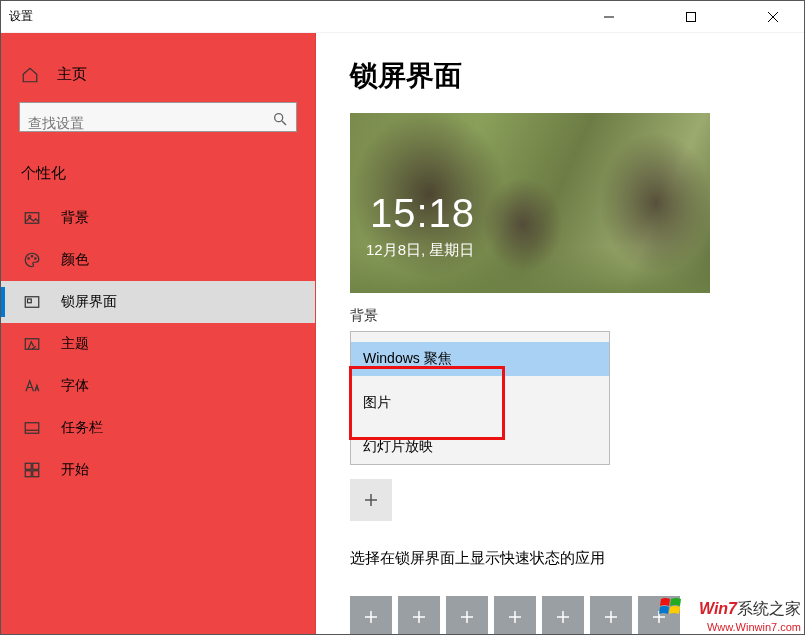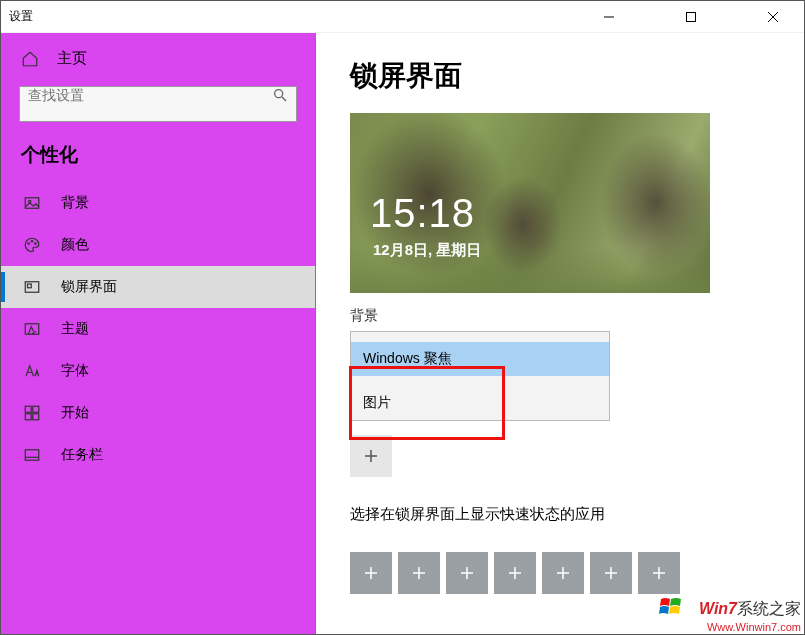--- a/index.html
+++ b/index.html
@@ -4,44 +4,44 @@
 <style>
 * { margin: 0; padding: 0; box-sizing: border-box; font-family: "Microsoft YaHei", "Segoe UI", sans-serif; }
 body { width: 805px; height: 635px; background: #fff; overflow: hidden; position: relative; }
 .window { width: 805px; height: 635px; border: 1px solid #555; display: flex; flex-direction: column; }
 .titlebar { height: 32px; display: flex; align-items: center; padding: 0 8px; border-bottom: 1px solid rgba(0,0,0,0.05); gap: 36px; }
 .titlebar-title { font-size: 12px; color: #000; flex-shrink: 0; }
 .titlebar-spacer { flex: 1; }
 .wc-btn { width: 46px; height: 32px; display: flex; align-items: center; justify-content: center; color: #000; }
 .wc-btn svg { width: 10px; height: 10px; }
 .body { flex: 1; display: flex; overflow: hidden; }
-.sidebar { width: 315px; background: #d946ef; border-right: 1px solid rgba(0,0,0,0.07); padding: 8px 0; display: flex; flex-direction: column; }
+.sidebar { width: 315px; background: #ef4444; border-right: 1px solid rgba(0,0,0,0.07); padding: 24px 0; display: flex; flex-direction: column; }
 .home-row { display: flex; align-items: center; padding: 8px 20px; gap: 18px; margin-bottom: 10px; }
 .home-row span { font-size: 15px; }
 .search-wrap { margin: 0 18px 20px; }
-.search { width: 100%; height: 36px; border: 1px solid #999; background: #fff0; background: #f7f7f7; display: flex; align-items: flex-start; padding: 0 8px; }
+.search { width: 100%; height: 30px; border: 1px solid #999; background: #fff0; background: #f7f7f7; display: flex; align-items: flex-end; padding: 0 8px; }
 .search input { flex: 1; border: none; background: transparent; font-size: 14px; outline: none; }
-.section-title { font-size: 19px; font-weight: 700; padding: 0 20px 14px; }
+.section-title { font-size: 15px; font-weight: 400; padding: 0 20px 14px; margin-top: 12px; }
 .nav-list { display: flex; flex-direction: column; }
 .nav-item { display: flex; align-items: center; gap: 20px; padding: 12px 20px 12px 22px; font-size: 14px; cursor: default; position: relative; }
 .nav-item.active { background: #dcdcdc; }
 .nav-item.active::before { content: ""; position: absolute; left: 0; top: 6px; bottom: 6px; width: 4px; background: #0078d4; }
 .nav-icon { width: 18px; height: 18px; display: flex; align-items: center; justify-content: center; color: #333; }
 .nav-icon svg { width: 18px; height: 18px; }
 .content { flex: 1; padding: 24px 34px; overflow: auto; }
 .page-title { font-size: 28px; font-weight: 600; margin-bottom: 18px; }
 .preview { width: 360px; height: 180px; background: linear-gradient(115deg,#7a8a4d 0%,#8aa05a 30%,#6d7c44 55%,#9baa6e 80%,#5e6c3a 100%); position: relative; color: #fff; padding: 0; margin-bottom: 14px; overflow: hidden; }
 .preview::before { content: ""; position: absolute; inset: 0; background:
   radial-gradient(ellipse 110px 120px at 22% 45%, rgba(70,60,45,0.9), rgba(70,60,45,0) 70%),
   radial-gradient(ellipse 55px 65px at 48% 62%, rgba(80,70,55,0.9), rgba(80,70,55,0) 72%),
   radial-gradient(ellipse 80px 100px at 85% 50%, rgba(75,65,50,0.85), rgba(75,65,50,0) 70%),
   linear-gradient(to top, rgba(110,130,70,0.9) 0%, rgba(110,130,70,0) 26%);
 }
 .preview-time { position: absolute; left: 20px; top: 78px; font-size: 40px; font-weight: 300; letter-spacing: 1px; }
-.preview-date { position: absolute; left: 23px; top: 128px; font-size: 15px; font-weight: bold; }
+.preview-date { position: absolute; left: 16px; top: 128px; font-size: 15px; }
 .field-label { font-size: 14px; color: #333; margin-bottom: 6px; }
 .dropdown-open { width: 260px; border: 1px solid #bbb; background: #f3f3f3; margin-bottom: 14px; position: relative; }
 .dd-item { padding: 8px 12px; font-size: 14px; margin-top: 10px; }
 .dd-item.selected { background: #a9d1f3; }
 .red-box { position: absolute; border: 3px solid #e11; left: -2px; top: 34px; width: 156px; height: 74px; pointer-events: none; }
 .add-tile { width: 42px; height: 42px; background: #e6e6e6; display: flex; align-items: center; justify-content: center; margin-bottom: 28px; }
 .add-tile svg { width: 18px; height: 18px; color: #555; }
 .section-sub { font-size: 15px; margin-bottom: 28px; }
 .tile-row { display: flex; gap: 6px; }
 .tile { width: 42px; height: 42px; background: #999fa3; display: flex; align-items: center; justify-content: center; }
@@ -154,55 +154,56 @@
                 <path d="M4 19 L9 5 L14 19 M6 14 H12"></path>
                 <path d="M16 19 L18.5 11 L21 19 M17 16 H20"></path>
               </svg>
           </span>
           <span>字体</span>
         </div>
 
         <div class="nav-item">
           <span class="nav-icon">
             <svg viewBox="0 0 24 24" fill="none" stroke="currentColor" stroke-width="1.6">
+                <rect x="3" y="5" width="18" height="14"></rect>
+                <line x1="3" y1="15" x2="21" y2="15"></line>
+              </svg>
+          </span>
+          <span>任务栏</span>
+        </div>
+
+        <div class="nav-item">
+          <span class="nav-icon">
+            <svg viewBox="0 0 24 24" fill="none" stroke="currentColor" stroke-width="1.6">
                 <rect x="3" y="3" width="8" height="8"></rect>
                 <rect x="13" y="3" width="8" height="8"></rect>
                 <rect x="3" y="13" width="8" height="8"></rect>
                 <rect x="13" y="13" width="8" height="8"></rect>
               </svg>
           </span>
           <span>开始</span>
         </div>
 
-        <div class="nav-item">
-          <span class="nav-icon">
-            <svg viewBox="0 0 24 24" fill="none" stroke="currentColor" stroke-width="1.6">
-                <rect x="3" y="5" width="18" height="14"></rect>
-                <line x1="3" y1="15" x2="21" y2="15"></line>
-              </svg>
-          </span>
-          <span>任务栏</span>
-        </div>
-
       </div>
     </div>
 
     <div class="content">
       <div class="page-title">锁屏界面</div>
 
       <div class="preview">
         <div class="preview-time">15:18</div>
         <div class="preview-date">12月8日, 星期日</div>
       </div>
 
       <div class="field-label">背景</div>
 
       <div class="dropdown-open">
         <div class="dd-item selected">Windows 聚焦</div>
         <div class="dd-item">图片</div>
+        <div class="dd-item">幻灯片放映</div>
         <div class="red-box"></div>
       </div>
 
       <div class="add-tile">
         <svg viewBox="0 0 24 24">
             <line x1="12" y1="4" x2="12" y2="20" stroke="currentColor" stroke-width="2"></line>
             <line x1="4" y1="12" x2="20" y2="12" stroke="currentColor" stroke-width="2"></line>
           </svg>
       </div>
 

